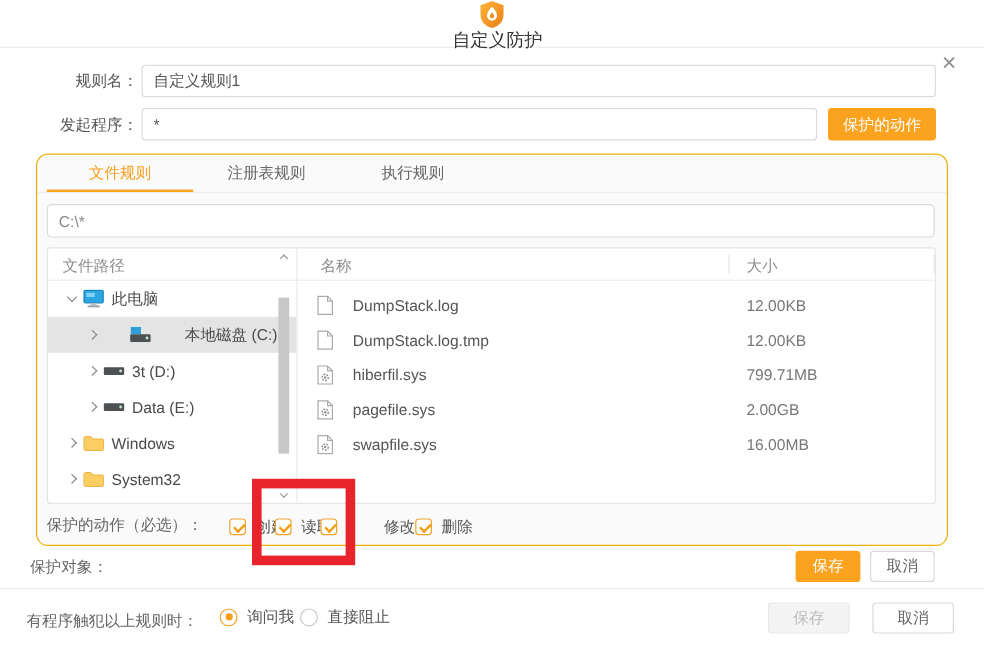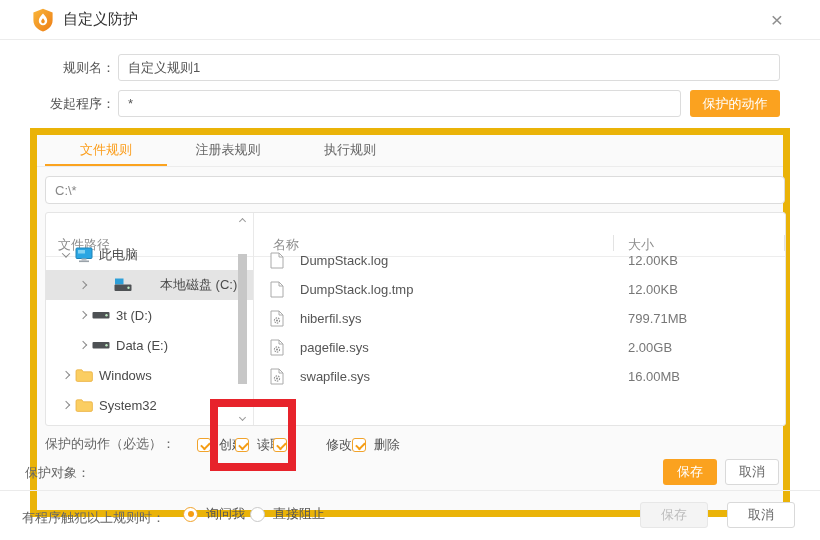--- a/index.html
+++ b/index.html
@@ -2,48 +2,48 @@
 <html><head>
 <meta charset="utf-8">
 <style>
   * { box-sizing: border-box; margin: 0; padding: 0; }
   html,body { background:#fff; }
   body { font-family: "Liberation Sans", "DejaVu Sans", sans-serif; }
   .window { position: relative; width: 820px; height: 540px; background:#fff; overflow:hidden; }
 
   
   .titlebar { position:absolute; left:0; top:0; width:820px; height:40px; background:#fff;
-              border-bottom:1px solid #ececec; display:flex; align-items:center; padding:0 32px; }
+              border-bottom:1px solid #ececec; display:flex; align-items:center; padding:0 18px;flex-direction:column; }
   .app-icon { width:22px; height:24px; display:inline-block; }
   .win-title { margin-left:9px; font-size:15px; color:#333; }
   .close-x { margin-left:auto; font-size:21px; color:#8f8f8f; line-height:20px; cursor:pointer; padding:0 5px; }
 
   
   .flabel { position:absolute; width:95px; text-align:right; font-size:13px; color:#555; }
   .tinput { position:absolute; border:1px solid #dcdcdc; border-radius:3px; height:27px;
             font-size:13px; color:#555; padding:0 9px; background:#fff; outline:none;
             font-family:"Liberation Sans","DejaVu Sans",sans-serif; }
   .btn-orange { position:absolute; background:#fba21f; color:#fff; border:none; border-radius:3px;
                 font-size:13px; cursor:pointer; font-family:inherit; }
 
   
-  .panel { position:absolute; left:30px; top:128px; width:760px; height:389px;
-           background:#fafafa; border:7px solid #eab308; border-radius:0; }
+  .panel { position:absolute; left:30px; top:128px; width:760px; height:327px;
+           background:#fafafa; border:1px solid #eab308; border-radius:10px; }
   .tabs { position:absolute; left:8px; top:0; height:31px; display:flex; }
   .tab { width:122px; text-align:center; line-height:30px; font-size:13px; color:#666; cursor:pointer; position:relative; }
   .tab.active { color:#fb9e1d; }
   .tab.active::after { content:""; position:absolute; left:0; right:0; bottom:0; height:2px; background:#fba31f; }
   .tabline { position:absolute; left:0; right:0; top:31px; height:1px; background:#ececec; }
 
   .path-input { left:8px; top:41px; width:740px; height:28px; color:#888; border-radius:4px; }
 
   
   .browser { position:absolute; left:8px; top:77px; width:741px; height:214px; background:#fff;
              border:1px solid #e5e5e5; border-radius:3px; overflow:hidden; }
-  .bheader { position:absolute; left:0; top:0; right:0; height:27px; border-bottom:1px solid #ededed;margin-top:17px; }
+  .bheader { position:absolute; left:0; top:0; right:0; height:27px; border-bottom:1px solid #ededed; }
   .bheader span { position:absolute; top:6px; font-size:13px; color:#8d8d8d; }
   .hdr-path { left:12px; }
   .hdr-name { left:227px; }
   .hdr-size { left:582px; }
   .hdiv { position:absolute; top:5px; width:1px; height:16px; background:#e3e3e3; }
   .vsplit { position:absolute; left:207px; top:0; bottom:0; width:1px; background:#e9e9e9; }
 
   .tree-row { position:absolute; left:0; width:207px; height:30px; display:flex; align-items:center; cursor:pointer; }
   .tree-row.sel { background:#e4e4e4;gap:22px; }
   .tree-row.lvl0 { padding-left:17px; }

